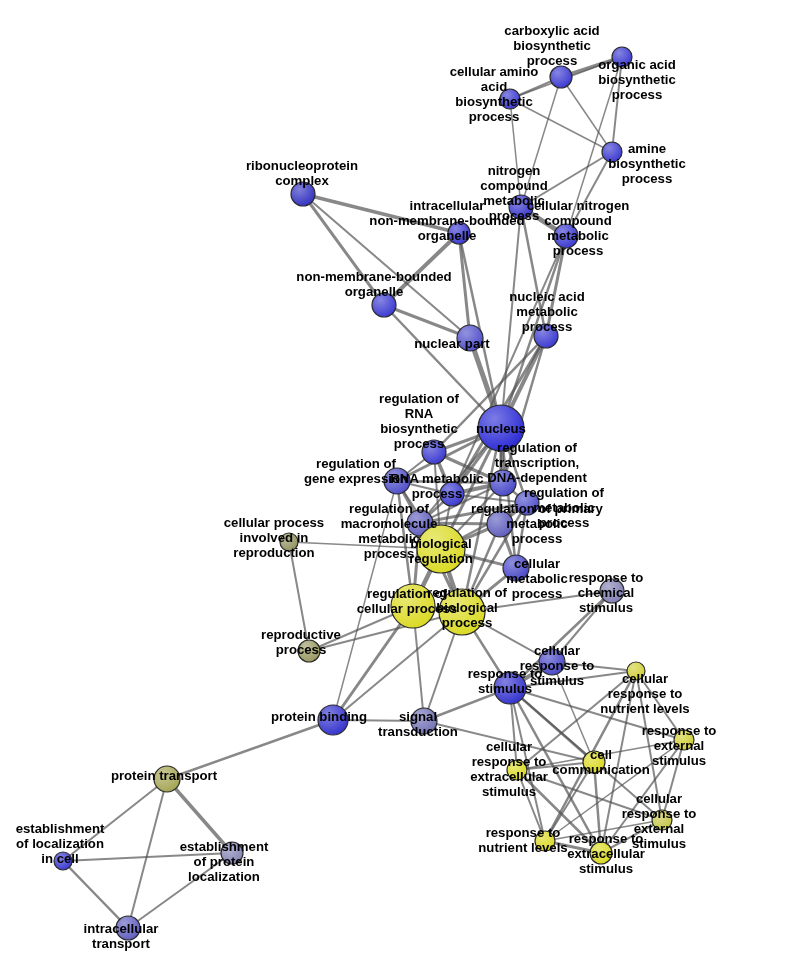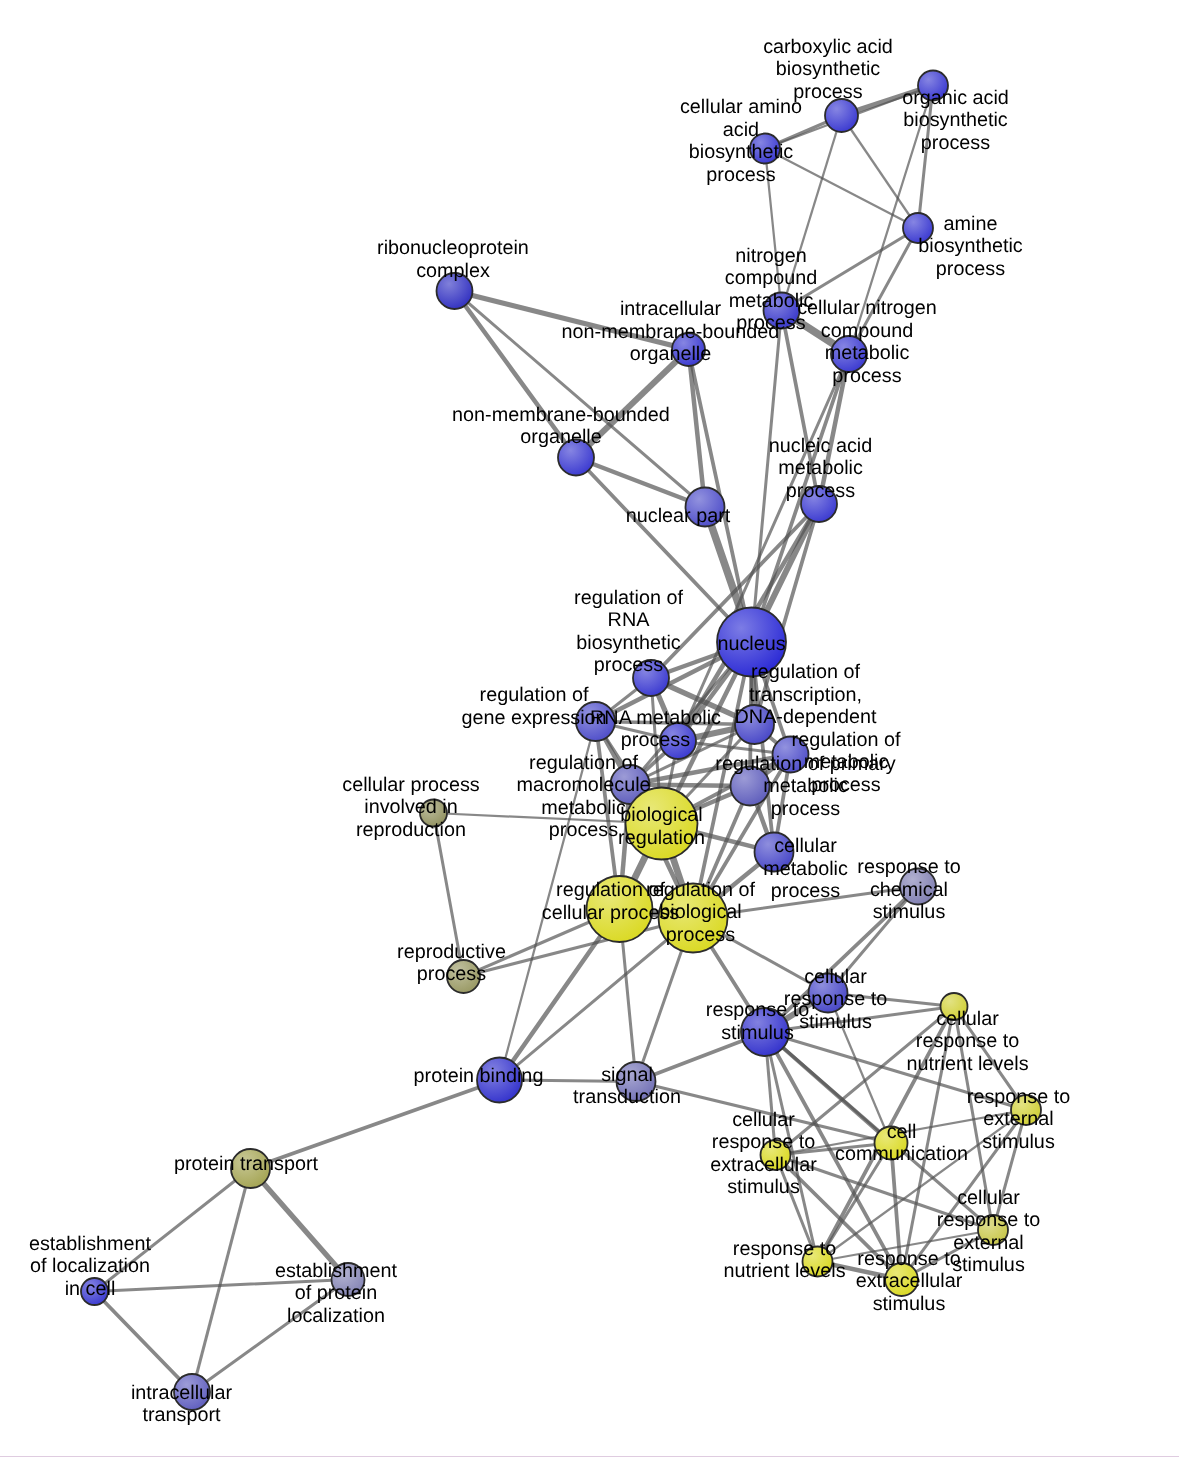--- a/index.html
+++ b/index.html
@@ -1,16 +1,16 @@
 <!DOCTYPE html>
 <html><head>
 <meta charset="utf-8">
 <style>
   html,body{margin:0;padding:0;background:#ffffff;}
-  .stage{position:relative;width:786px;height:971px;background:#701a75;overflow:hidden;}
+  .stage{position:relative;width:786px;height:971px;background:#ec4899;overflow:hidden;font-weight:bold;}
   svg{display:block;width:786px;height:971px;}
   svg text{font-family:"Liberation Sans","DejaVu Sans",sans-serif;}
 </style>
 </head>
 <body>
 
 <div class="stage">
   <svg id="network-svg" xmlns="http://www.w3.org/2000/svg" viewBox="0 0 786 971" style="background: rgb(255, 255, 255);">
       <defs>
         <radialGradient id="grad-0" cx="35%" cy="30%" r="80%">

